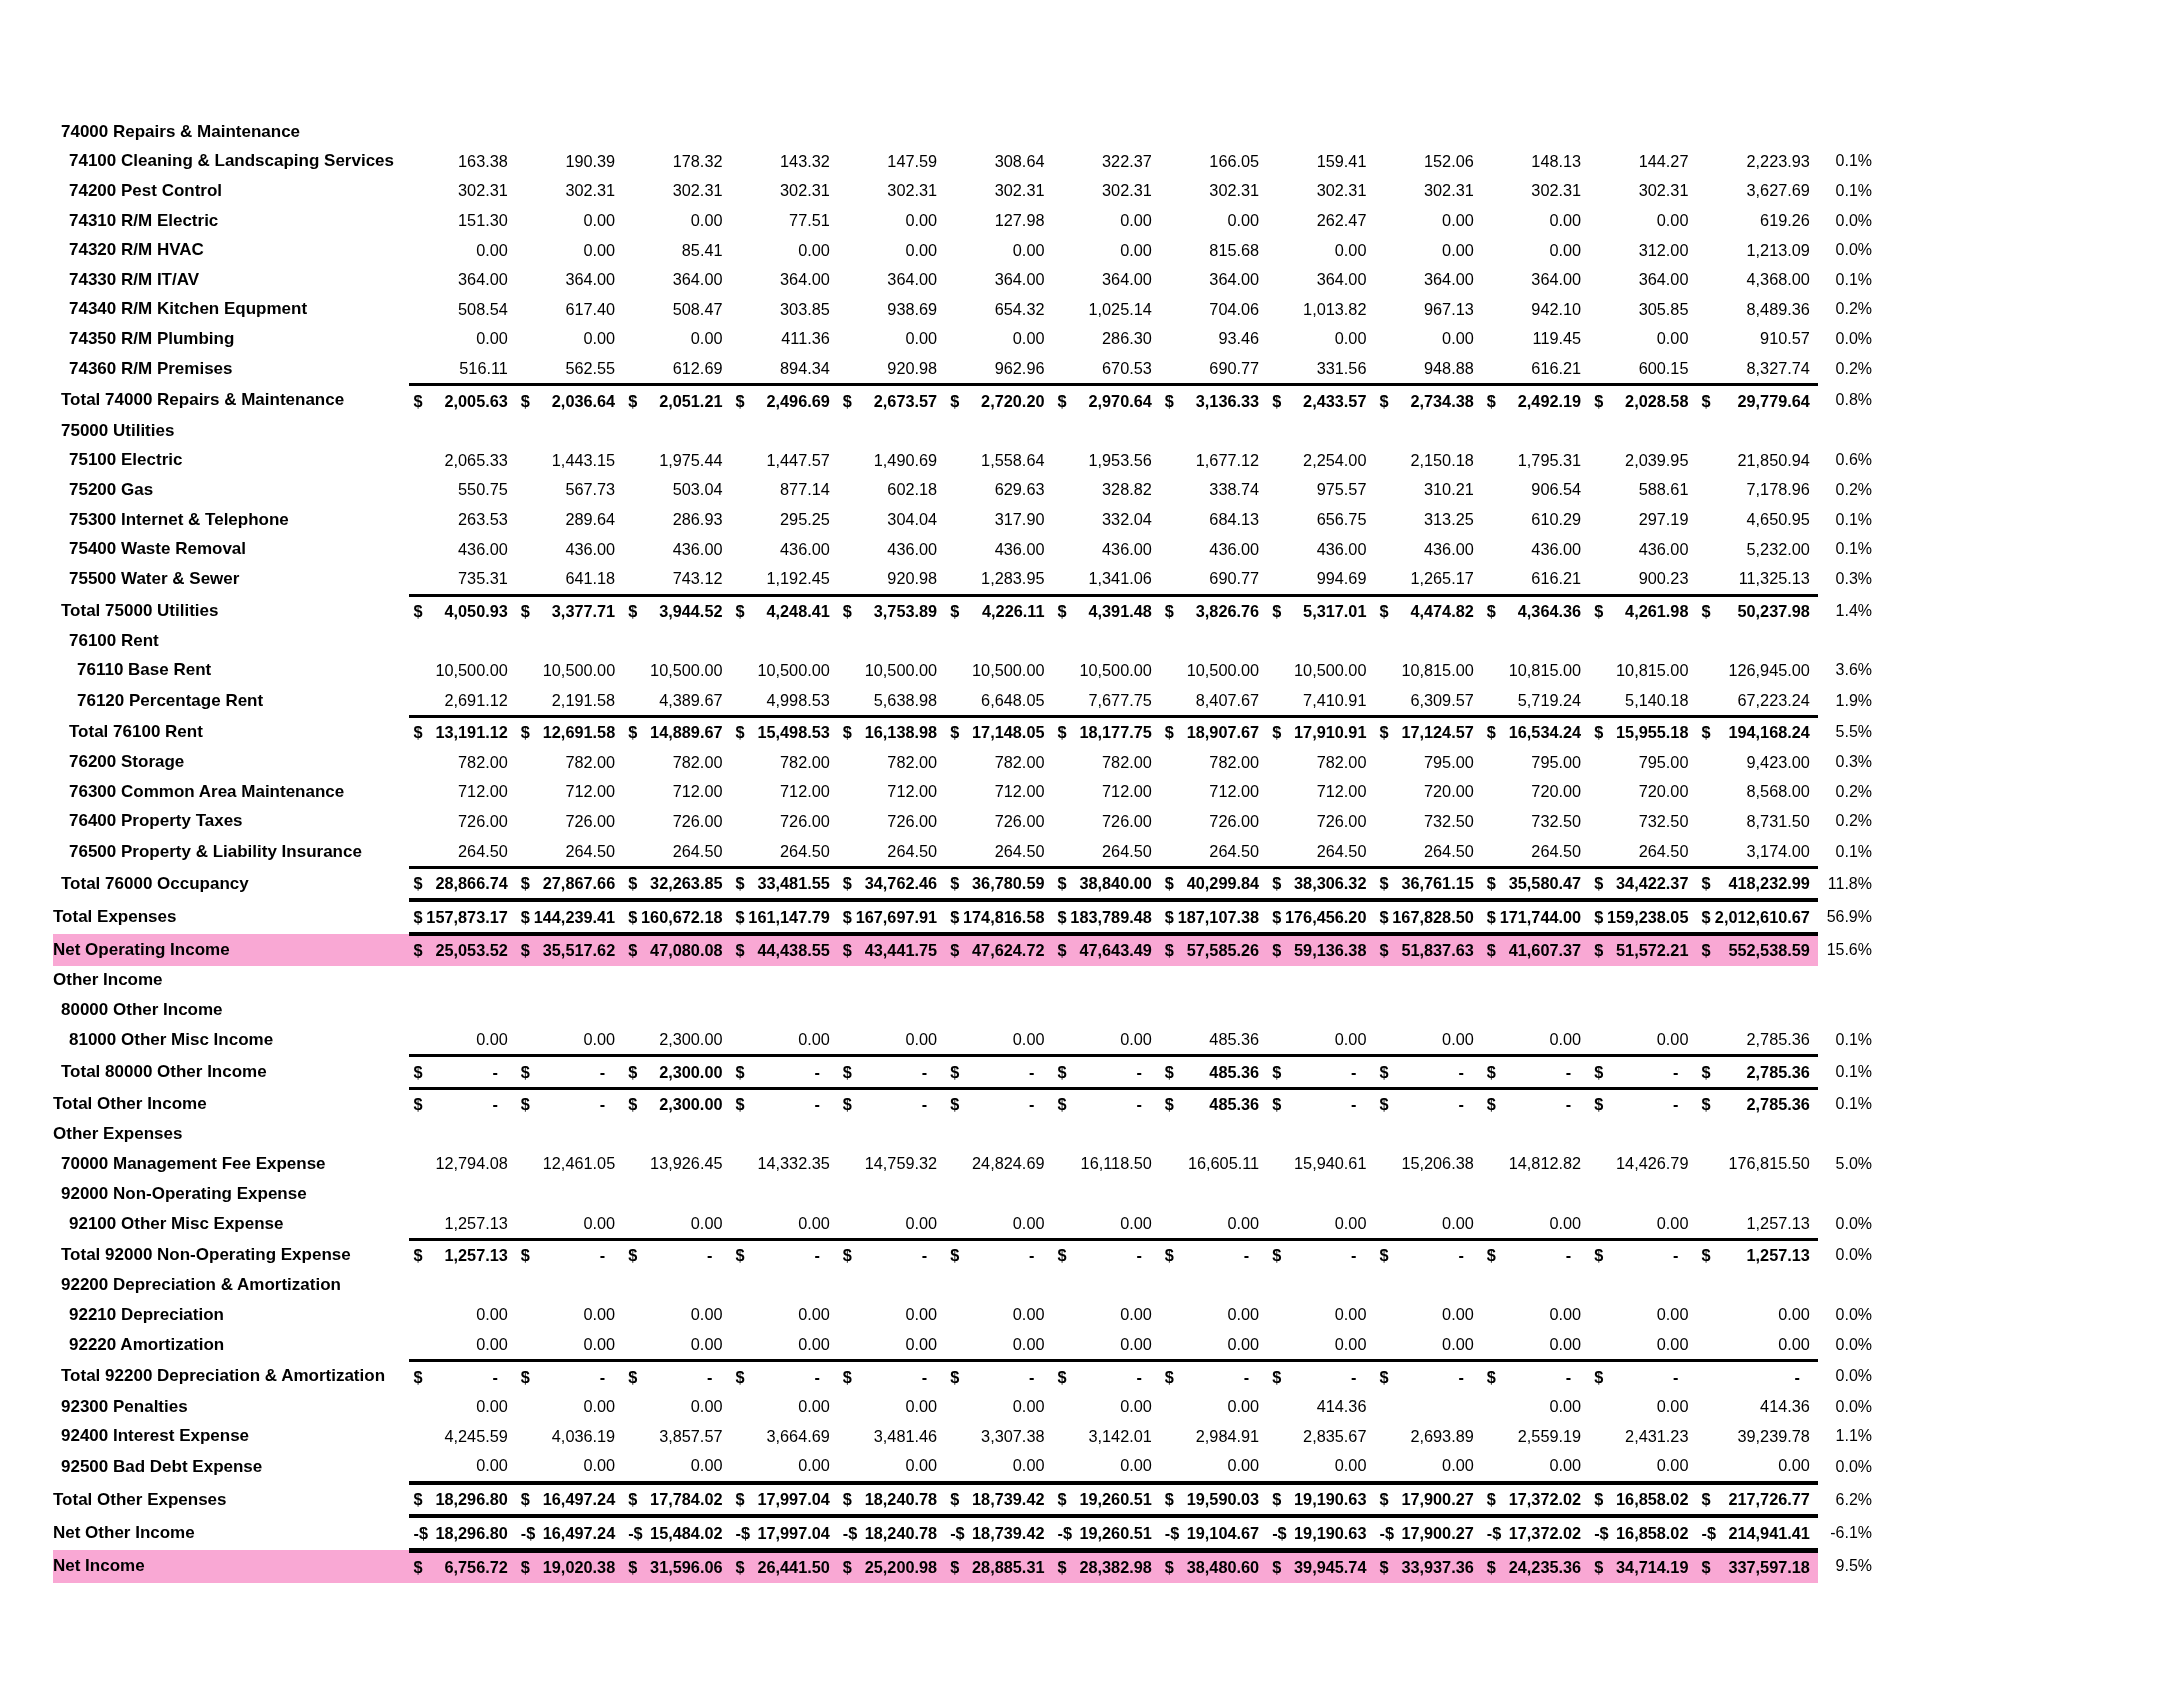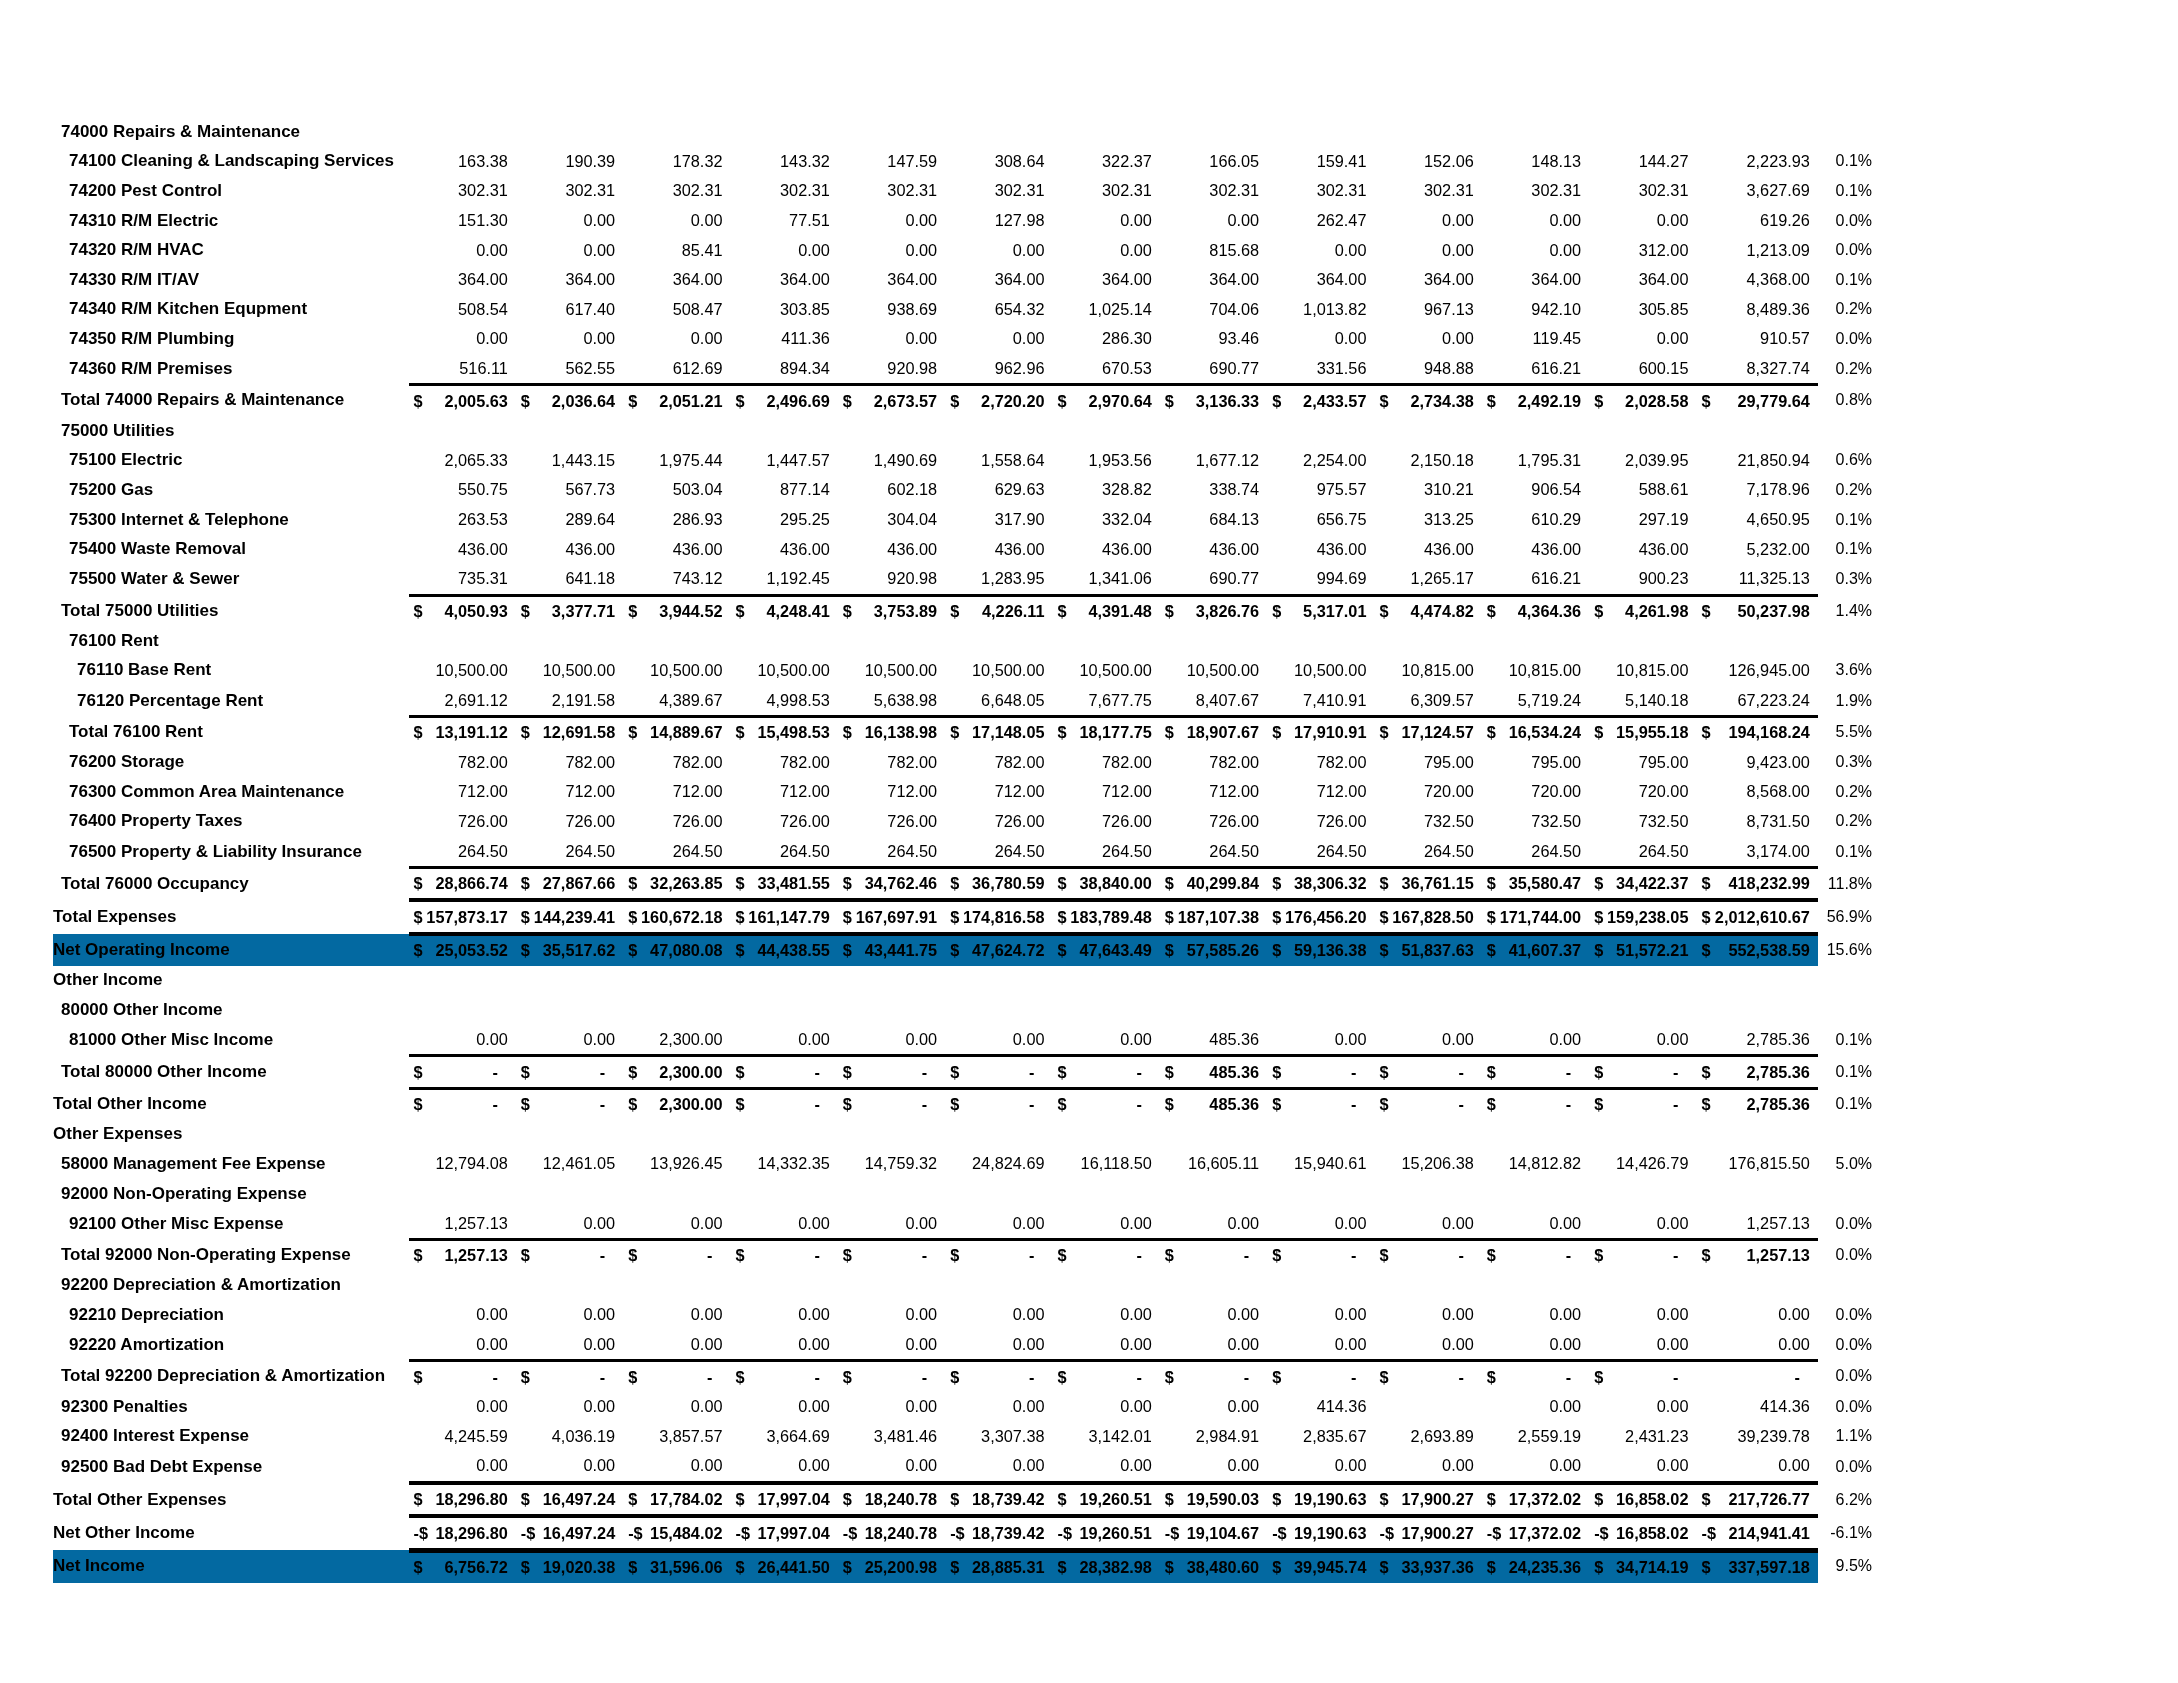--- a/index.html
+++ b/index.html
@@ -7,21 +7,21 @@
   .sheet{position:relative;width:1874px;height:1683px;overflow:hidden;background:#fff;}
   table{border-collapse:collapse;table-layout:fixed;margin:117px 0 0 53px;}
   td{height:29.6px;padding:0;vertical-align:middle;white-space:nowrap;overflow:visible;}
   td.lbl{font-weight:bold;font-size:17px;}
   td.num{font-size:16.3px;}
   td.pct{font-size:16px;text-align:right;padding-right:2px;}
   .cell{display:flex;align-items:center;justify-content:flex-end;padding-right:8px;height:100%;}
   .cell .d{margin-right:auto;padding-left:5px;font-size:16.3px;}
   .cell .v.dash{margin-right:10px;}
   tr.bold td.num{font-weight:bold;}
-  tr.hl td.hlc{background:#0369a1;}
+  tr.hl td.hlc{background:#f9a8d4;}
   tr.b-thin td.bt{border-top:3px solid #000;}
   tr.b-mid td.bt{border-top:4px solid #000;}
   tr.b-thick td.bt{border-top:5px solid #000;}
   col.c-label{width:408px;}
   col.c-month{width:121px;}
   col.c-total{width:137px;}
   col.c-pct{width:87px;}
 </style>
 </head>
 <body>
@@ -2178,21 +2178,21 @@
           <td class="num bt"></td>
           <td class="num bt"></td>
           <td class="num bt"></td>
           <td class="num bt"></td>
           <td class="num bt"></td>
           <td class="num bt"></td>
           <td class="num bt tot"></td>
           <td class="pct"></td>
         </tr>
         <tr class="">
-          <td class="lbl" style="padding-left: 8px;">58000 Management Fee Expense</td>
+          <td class="lbl" style="padding-left: 8px;">70000 Management Fee Expense</td>
           <td class="num bt">
             <div class="cell">
               <span class="v">12,794.08</span>
             </div>
           </td>
           <td class="num bt">
             <div class="cell">
               <span class="v">12,461.05</span>
             </div>
           </td>

